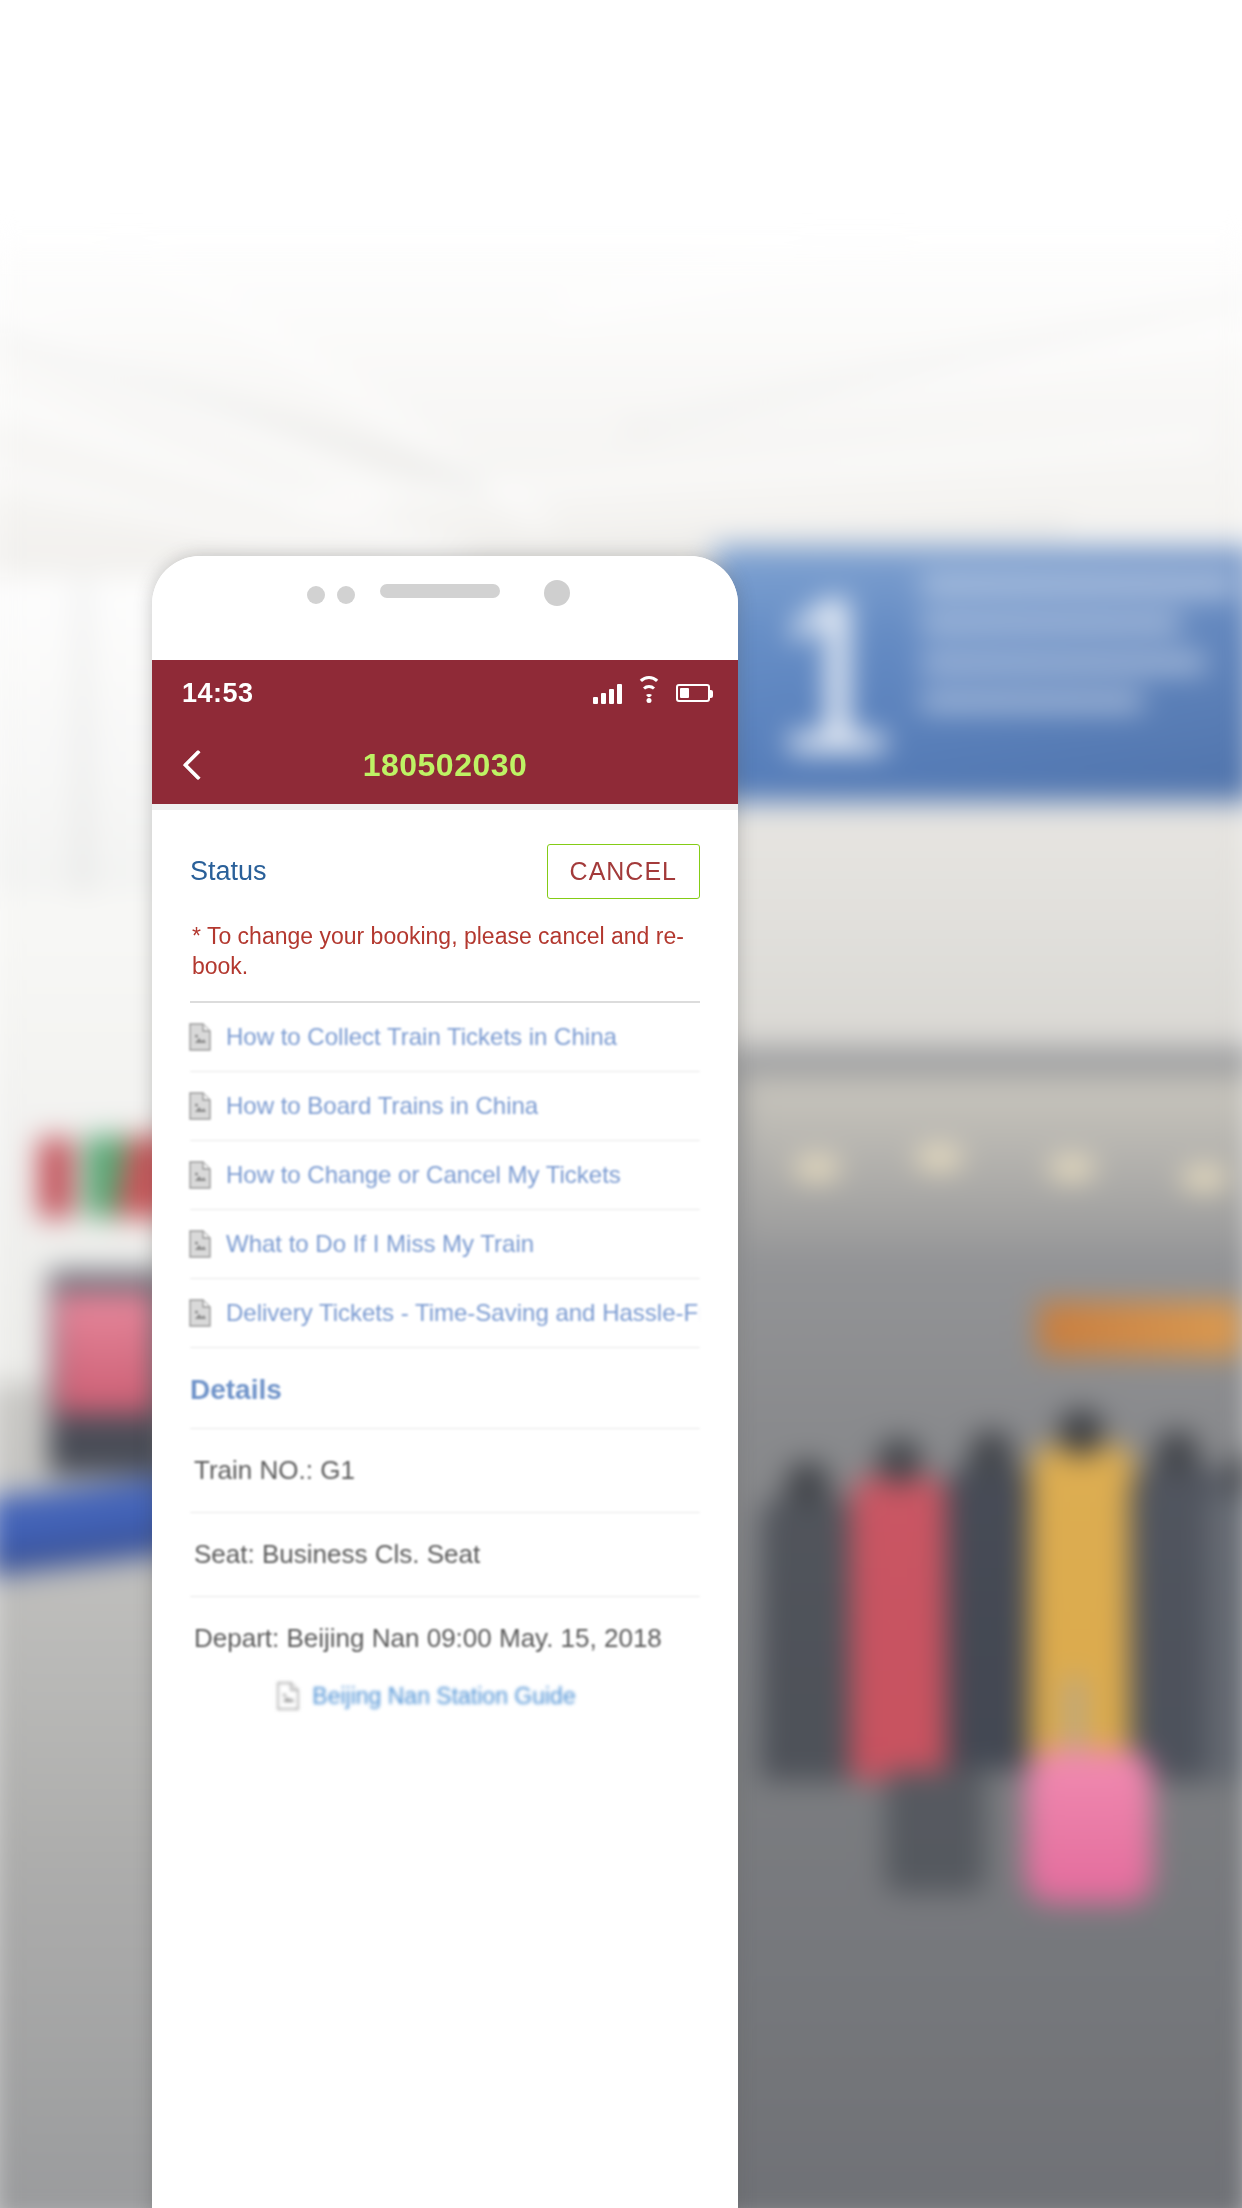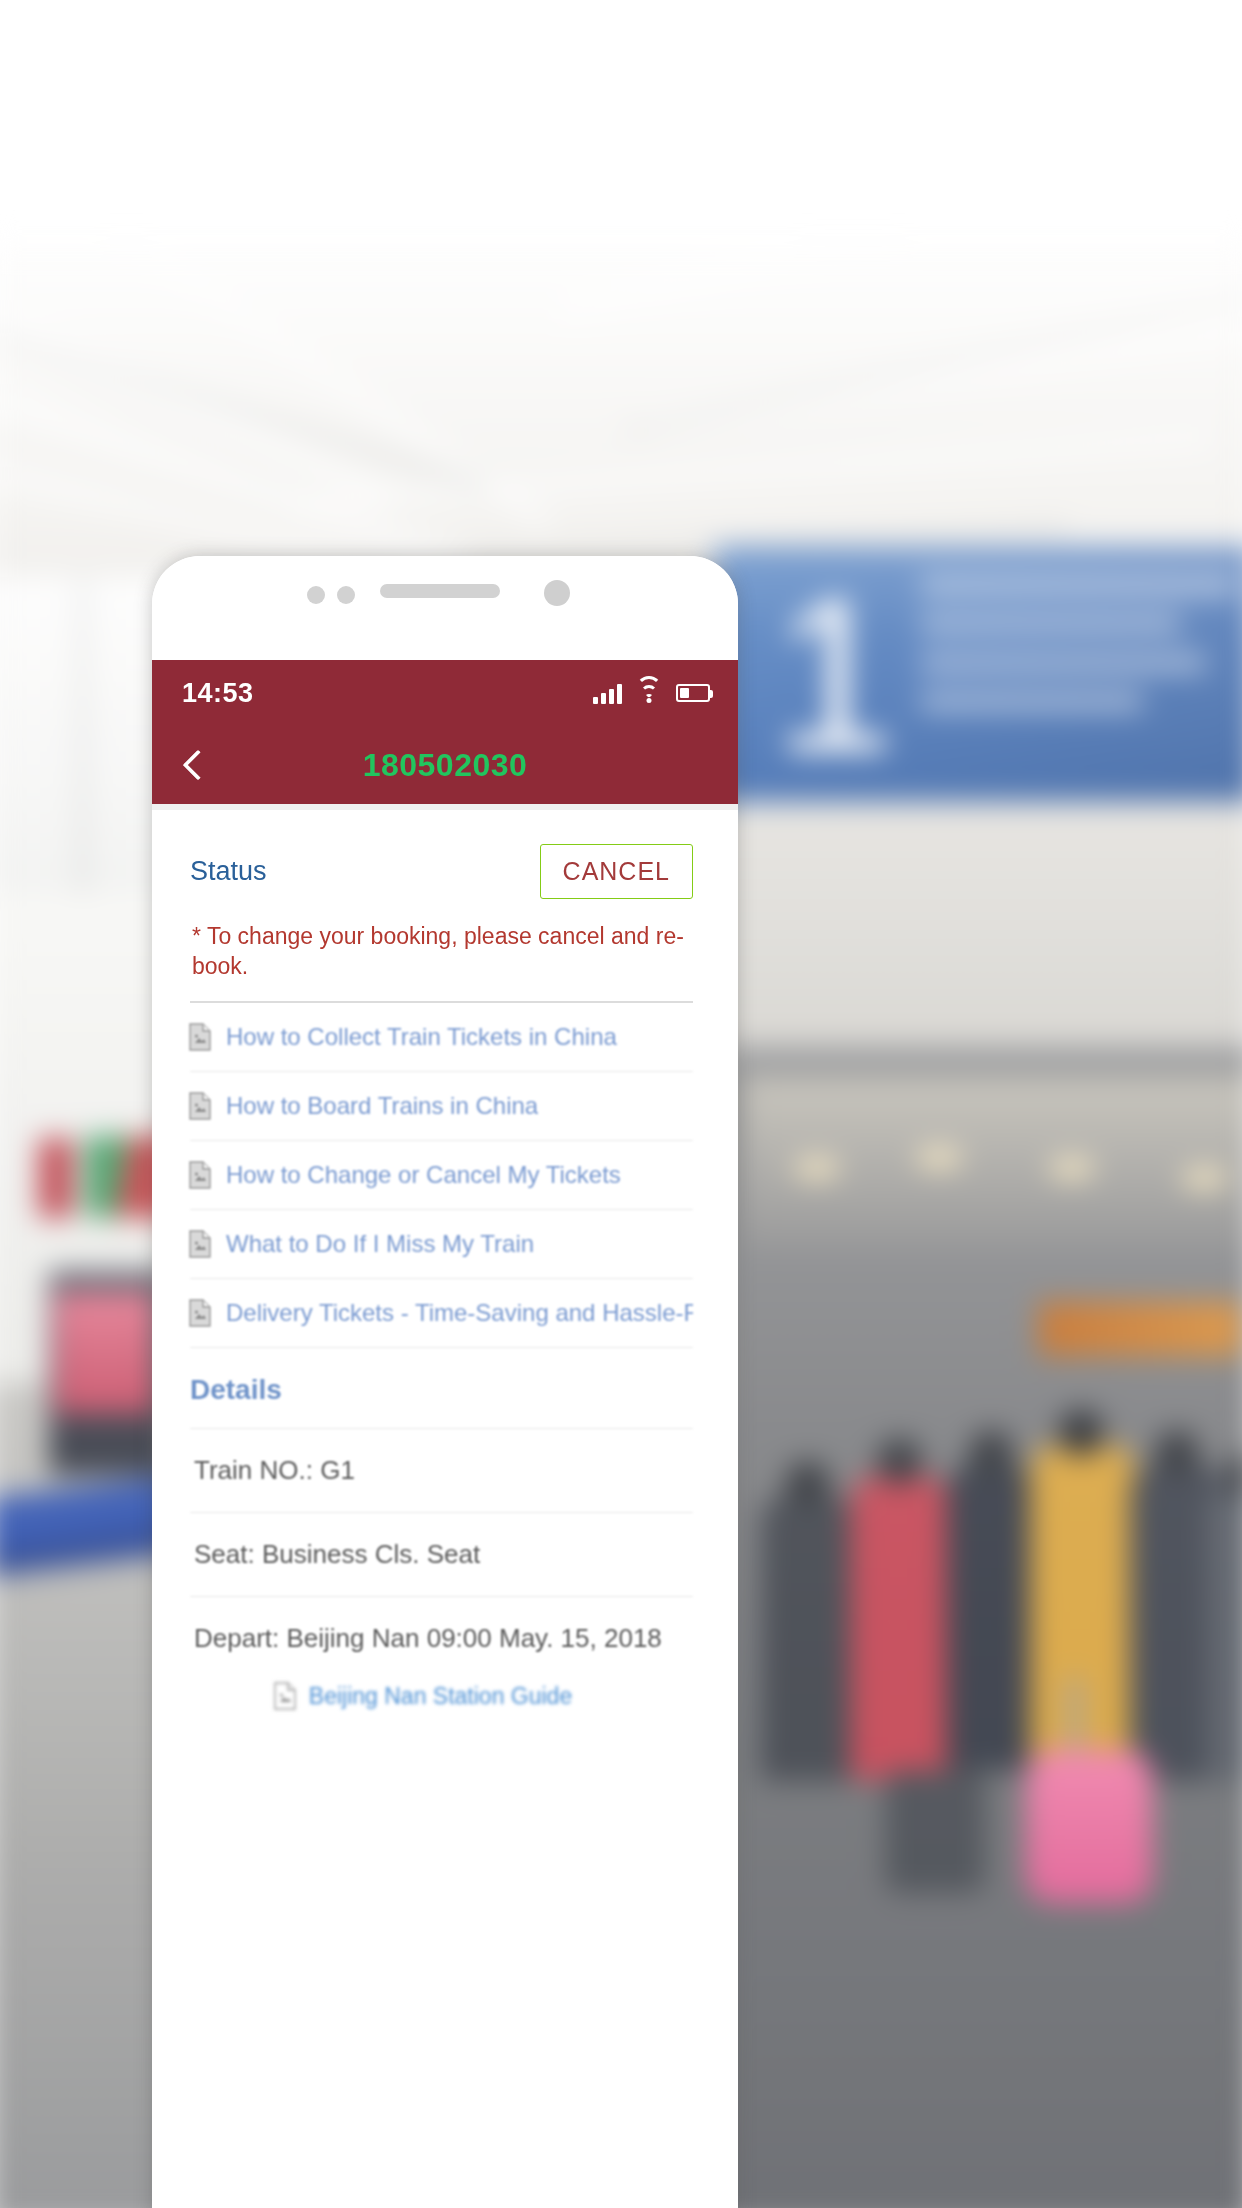--- a/index.html
+++ b/index.html
@@ -340,33 +340,33 @@
   }
   .back-arrow span {
     display:block; width:22px; height:22px;
     border-left:4px solid #fff; border-bottom:4px solid #fff;
     transform: rotate(45deg);
     border-radius: 2px;
   }
   .nav-title {
     width:100%;
     text-align:center;
-    color:#22c55e;
+    color:#bef264;
     font-size: 32px;
     font-weight: 700;
     letter-spacing: 0.5px;
   }
   .nav-underline {
     height: 6px;
     background: #f0f0f0;
   }
 
   
   .content {
-    padding: 0 7px 0 0;
+    padding: 0 0 0 0;
     background:#fff;
   }
   .status-row {
     display:flex; align-items:center; justify-content:space-between;
     padding: 34px 38px 0 38px;
   }
   .status-label {
     color: #2a6099;
     font-size: 27px;
     font-weight: 400;

